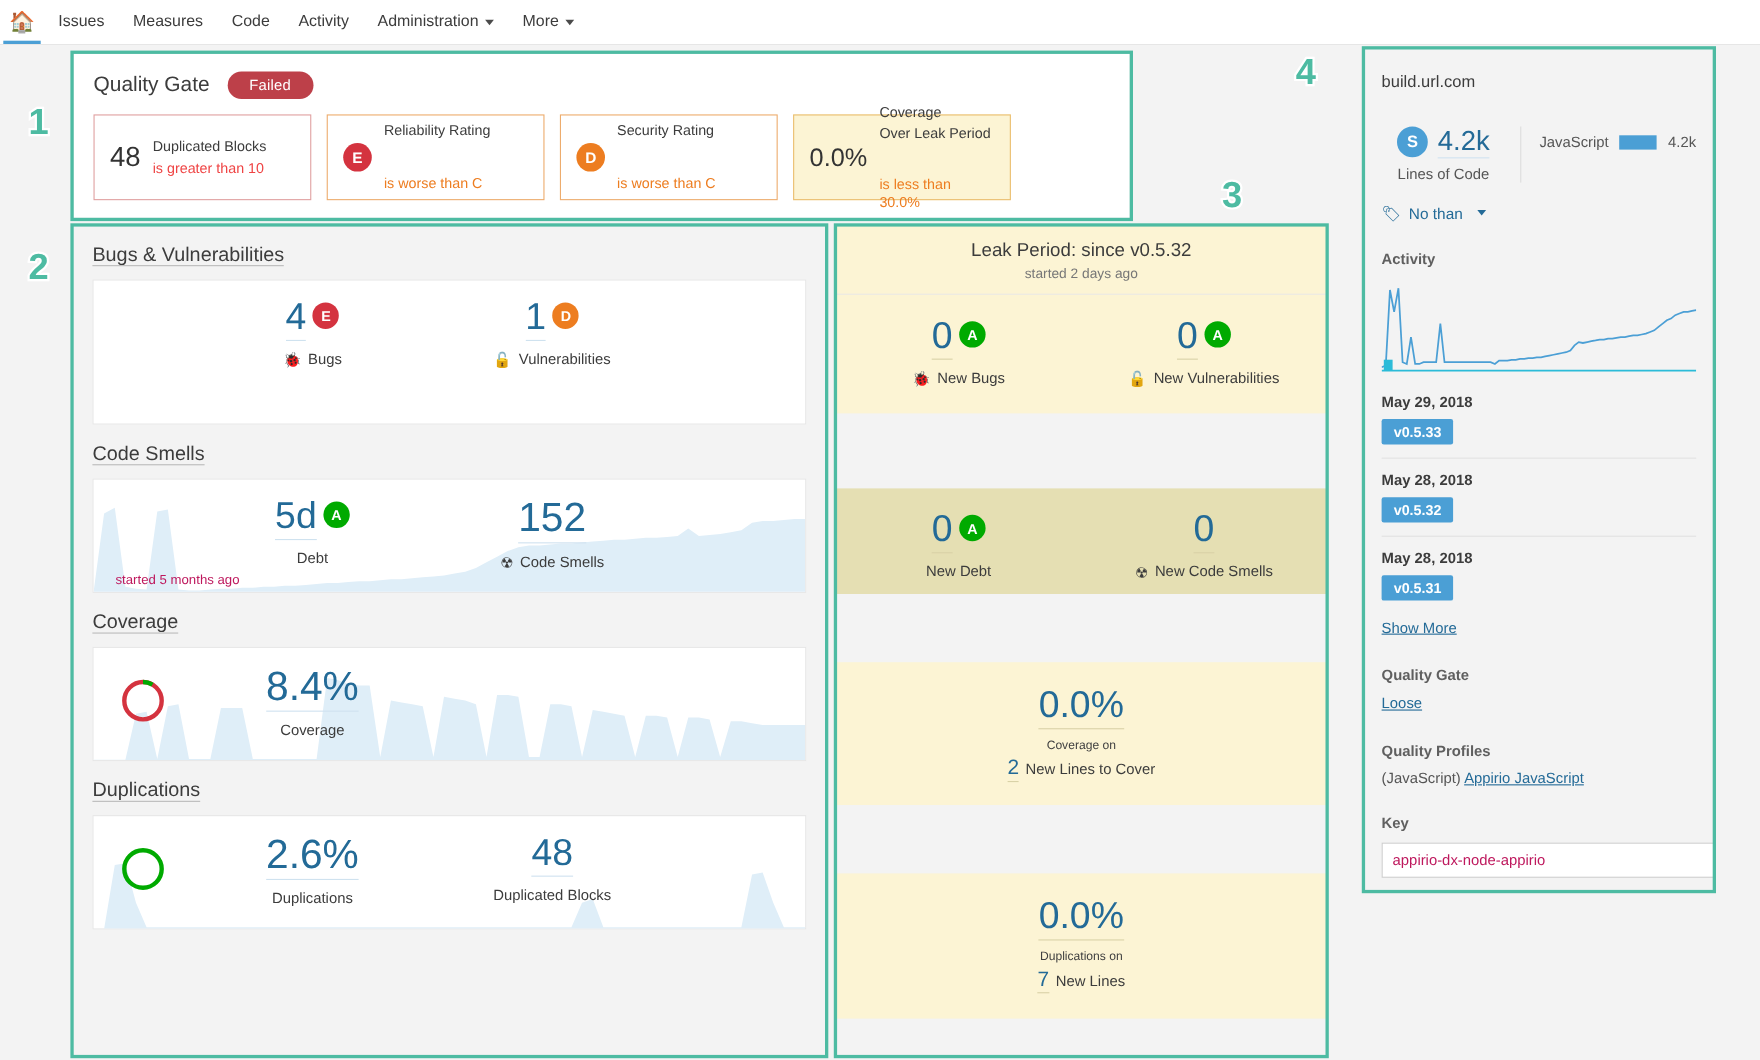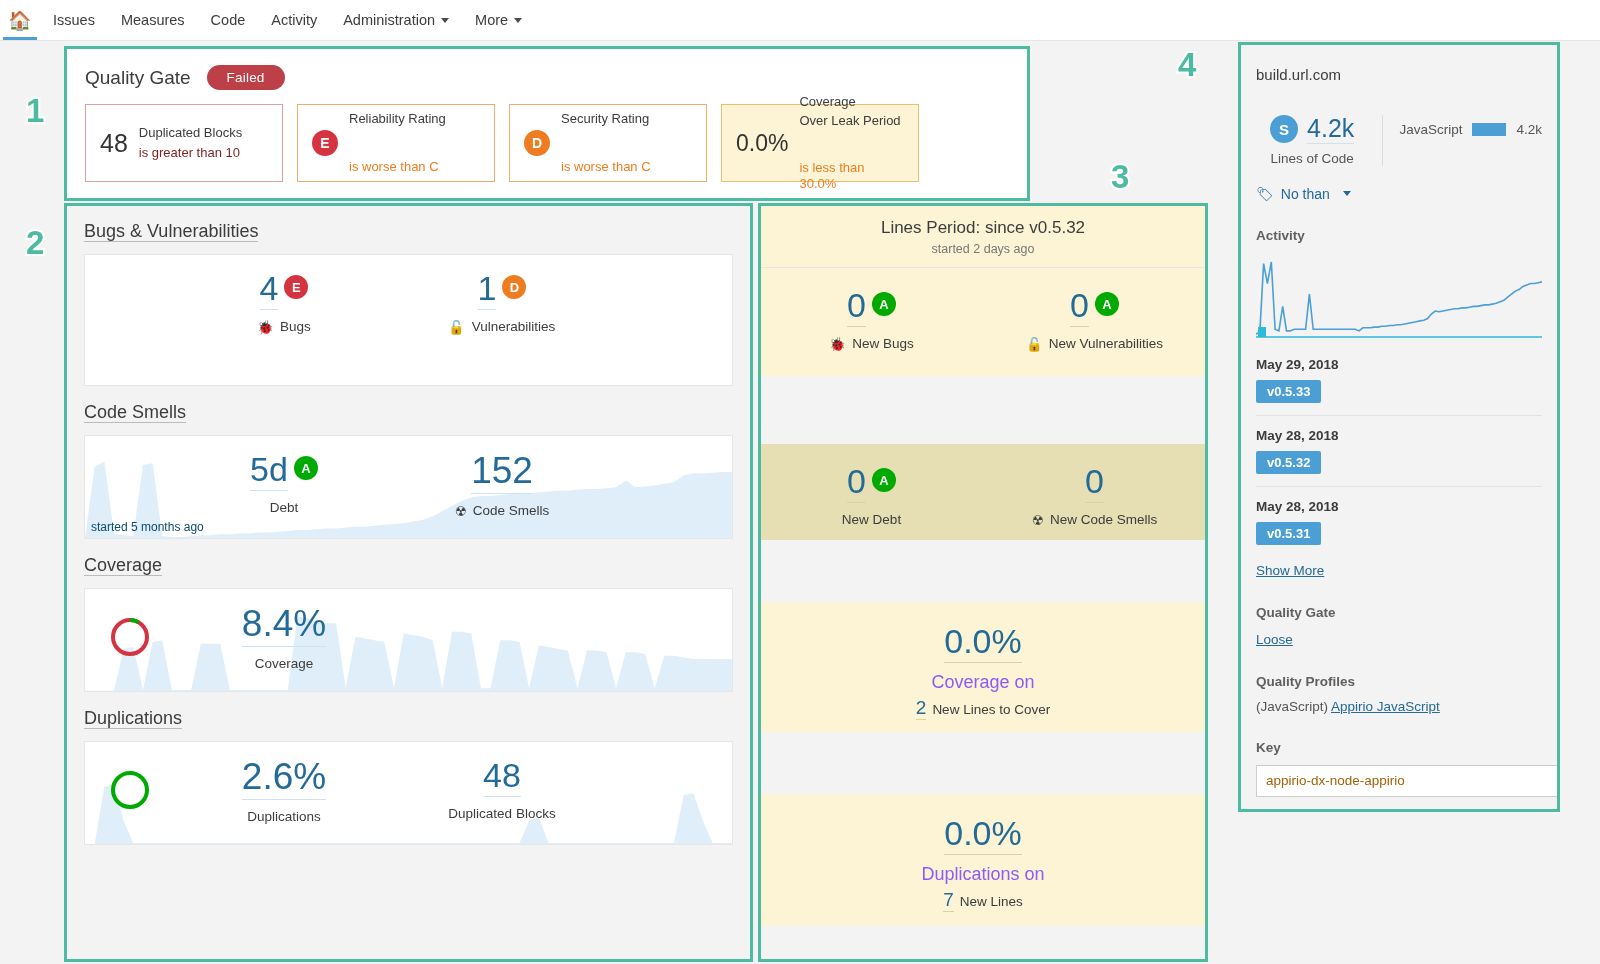--- a/index.html
+++ b/index.html
@@ -54,21 +54,21 @@
     width: 198px; height: 78px; border: 1px solid #e0a0a0; background: #fff;
     display: flex; align-items: center; gap: 11px; padding: 0 14px;
   }
   .qg-cond.orange { border-color: #edac6d; }
   .qg-cond.leakbox { border-color: #eabe6f; background: #fcf4d4; }
   .qg-val { font-size: 25px; color: #333; font-weight: 300; white-space: nowrap; }
   .qg-val.small { font-size: 23px; }
   .qg-meta { display: flex; flex-direction: column; gap: 3px; }
   .qg-meta .name { font-size: 13px; color: #3c3c3c; line-height: 1.25; }
   .qg-meta .rule { font-size: 13px; line-height: 1.25; }
-  .rule-red { color: #7f1d1d; }
+  .rule-red { color: #ef4444; }
   .rule-orange { color: #ed7d20; margin-top: 28px; }
   .rating {
     width: 26px; height: 26px; border-radius: 50%; color: #fff;
     display: flex; align-items: center; justify-content: center;
     font-size: 14px; font-weight: bold; flex: none;
   }
   .r-E { background: #d4333f; }
   .r-D { background: #ed7d20; }
   .r-A { background: #00aa00; }
 
@@ -99,22 +99,22 @@
     font-size: 34px; font-weight: 300; color: #236a97;
     border-bottom: 1px solid #cfe2ef; line-height: 1.05; padding-bottom: 2px;
     cursor: pointer;
   }
   .m-bignum .num.big { font-size: 37px; }
   .m-label {
     margin-top: 9px; font-size: 13.5px; color: #3c3c3c;
     display: flex; align-items: center; justify-content: center; gap: 6px;
   }
   .m-started {
-    position: absolute; left: 6px; bottom: 4px; z-index: 3;
-    font-size: 12px; color: #0c4a6e;
+    position: absolute; left: 20px; bottom: 4px; z-index: 3;
+    font-size: 12px; color: #be185d;
   }
   .spark {
     position: absolute; left: 0; right: 0; bottom: 0; top: 0;
     z-index: 1; pointer-events: none;
   }
   .donut { width: 44px; height: 44px; flex: none; }
 
   
   #leak-col {
     position: absolute; left: 760px; top: 205px; width: 446px; height: 752px;
@@ -137,21 +137,21 @@
   }
   .leak-num .num {
     font-size: 34px; font-weight: 300; color: #236a97;
     border-bottom: 1px solid #d9d2a7; line-height: 1.05; padding-bottom: 2px;
     cursor: pointer;
   }
   .leak-label {
     margin-top: 9px; font-size: 13.5px; color: #3c3c3c;
     display: flex; align-items: center; justify-content: center; gap: 6px;
   }
-  .leak-sub { font-size: 18px; color: #8b5cf6; margin-top: 9px; }
+  .leak-sub { font-size: 11px; color: #404040; margin-top: 9px; }
   .leak-sub2 {
     font-size: 13.5px; color: #3c3c3c; margin-top: 4px;
     display: flex; align-items: baseline; justify-content: center; gap: 6px;
   }
   .leak-sub2 .n {
     font-size: 19px; color: #236a97; font-weight: 300;
     border-bottom: 1px solid #d9d2a7; cursor: pointer;
   }
 
   
@@ -194,21 +194,21 @@
     display: inline-block; background: #4b9fd5; color: #fff;
     font-size: 13px; font-weight: bold; padding: 4px 11px; border-radius: 2px;
     cursor: pointer;
   }
   .sb-link { font-size: 13.5px; color: #236a97; cursor: pointer; text-decoration: underline; }
   .sb-link.plain { text-decoration: none; }
   .sb-qp { font-size: 13.5px; color: #555; }
   .sb-qp a { color: #236a97; text-decoration: underline; cursor: pointer; }
   .sb-key-input {
     width: 316px; height: 32px; background: #fff; border: 1px solid #cdcdcd;
-    font-size: 13.5px; color: #a16207; padding: 0 9px;
+    font-size: 13.5px; color: #be185d; padding: 0 9px;
     font-family: "Liberation Sans", sans-serif;
   }
 
   
   .anno-box {
     position: absolute; border: 3px solid #4dbba2; pointer-events: none; z-index: 40;
   }
   .anno-num {
     position: absolute; z-index: 41; pointer-events: none;
     font-size: 33px; font-weight: bold; color: #4dbba2;
@@ -372,21 +372,21 @@
               </div><div class="m-label">
                 <span>Duplicated Blocks</span>
               </div></div>
           </div>
         </div>
       </div>
     </div>
 
   <div id="leak-col">
     <div class="leak-head">
-      <div class="t1">Lines Period: since v0.5.32</div>
+      <div class="t1">Leak Period: since v0.5.32</div>
       <div class="t2">started 2 days ago</div>
     </div>
     <div id="leak-body">
         <div class="leak-block" style="height: 108px; padding-top: 20px;">
           <div class="leak-measure"><div class="leak-num">
               <span class="num">0</span>
               <div class="rating r-A" style="width:24px;height:24px;font-size:13px;margin-top:4px;">A</div>
             </div><div class="leak-label">
               <span>🐞</span>
               <span>New Bugs</span>

